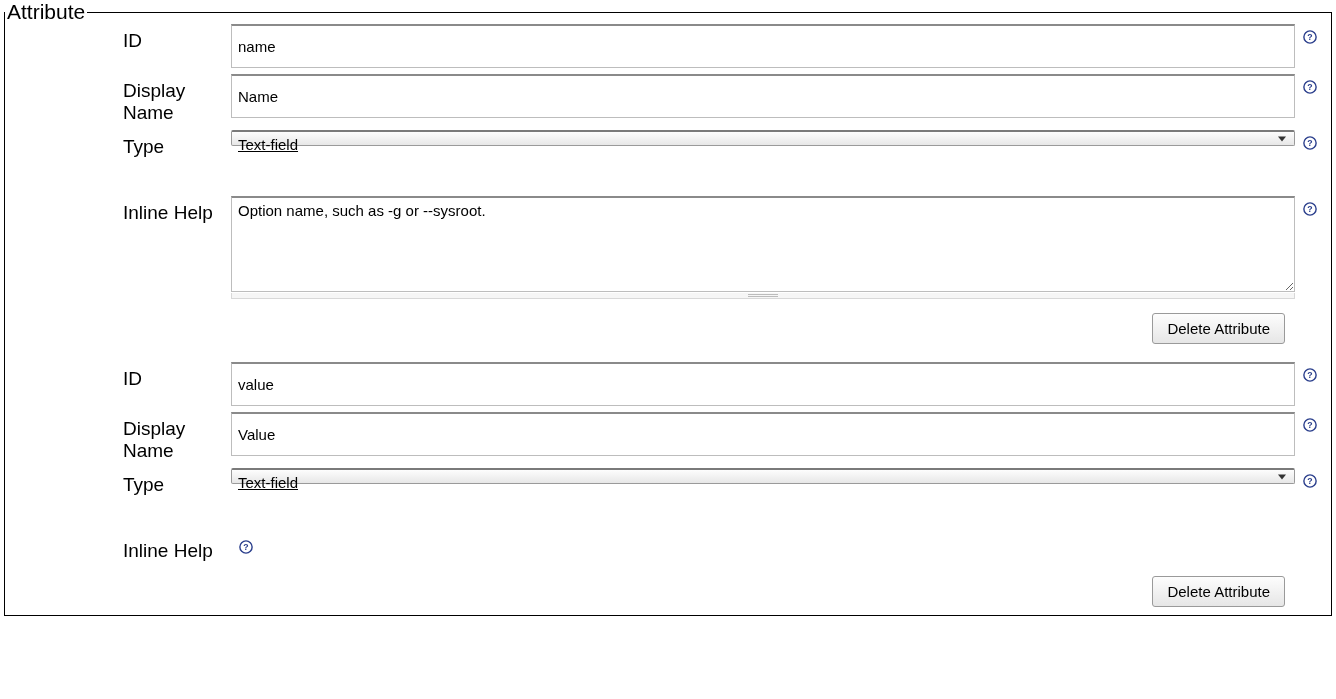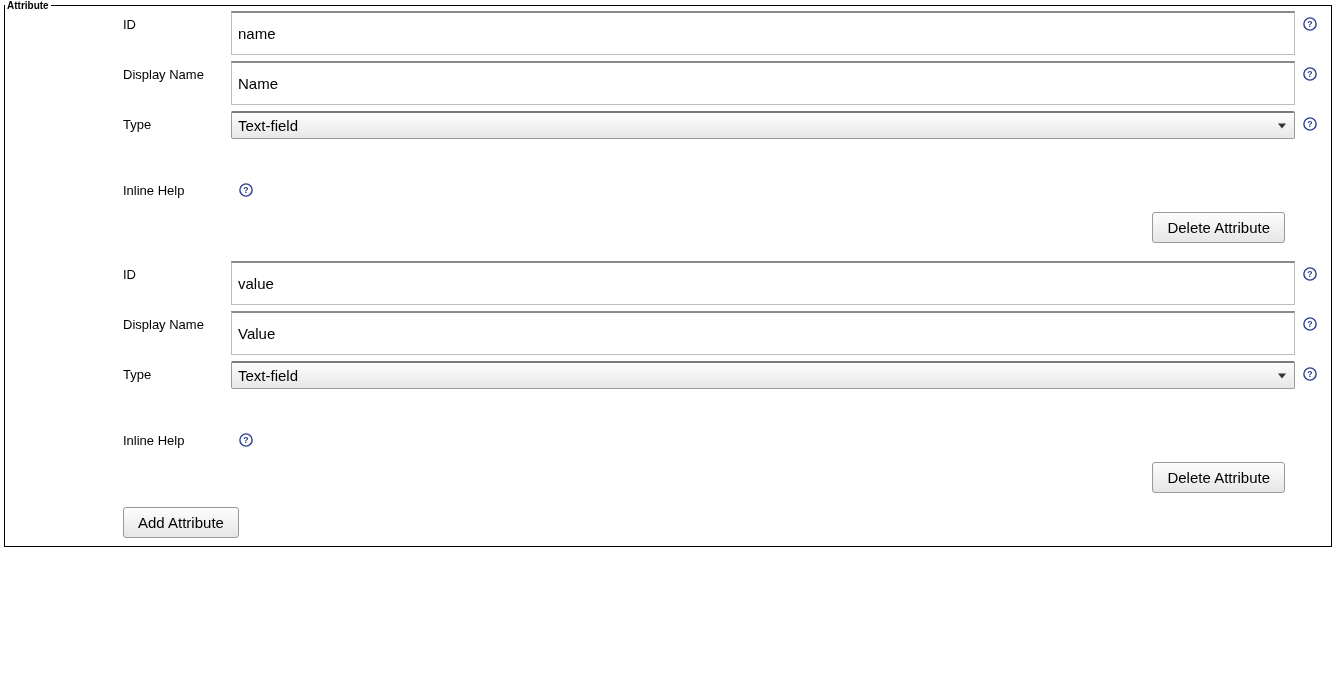--- a/index.html
+++ b/index.html
@@ -15,40 +15,40 @@
     width: 1336px;
     height: 699px;
     position: relative;
   }
   fieldset.attribute {
     border: 1px solid #000;
     margin: 0 4px;
     padding: 0 0 8px 0;
   }
   fieldset.attribute > legend {
-    font-weight: 700;
-    font-size: 10px;
+    font-weight: 400;
+    font-size: 21px;
     padding: 0 2px;
     margin-left: 0;
   }
   .content {
     padding-left: 118px;
     padding-right: 14px;
   }
   .row {
     display: flex;
     align-items: flex-start;
     margin-top: 6px;
   }
   .row.first { margin-top: 0; }
   .lbl {
     width: 108px;
     flex: 0 0 108px;
     padding-top: 6px;
-    font-size: 13px;
+    font-size: 19px;
   }
   .ctl {
     flex: 1 1 auto;
     position: relative;
   }
   .help {
     width: 18px;
     flex: 0 0 18px;
     padding-top: 6px;
     margin-left: 4px;
@@ -61,29 +61,30 @@
     height: 44px;
     border: 1px solid #bdbdbd;
     border-top: 2px solid #8a8a8a;
     padding: 3px 6px;
     font: inherit;
     outline: none;
     background: #fff;
   }
   .sel {
     width: 100%;
-    height: 28px;
+    height: 16px;
     border: 1px solid #9a9a9a;
     border-top: 2px solid #7a7a7a;
     border-radius: 2px;
     background: linear-gradient(#fdfdfd, #e7e7e7);
     padding: 4px 10px 4px 6px;
     font: inherit;
     cursor: default;
     position: relative;
+    text-decoration: underline;
   }
   .sel .caret {
     position: absolute;
     right: 8px;
     top: 50%;
     transform: translateY(-50%);
     width: 0; height: 0;
     border-left: 4px solid transparent;
     border-right: 4px solid transparent;
     border-top: 5px solid #333;
@@ -186,20 +187,24 @@
               <circle cx="8" cy="8" r="7" fill="none" stroke="#2a3e8c" stroke-width="1.6"></circle>
               <text x="8" y="11.5" text-anchor="middle" font-size="10" font-family="Arial" font-weight="700" fill="#2a3e8c">?</text>
             </svg>
         </div>
       </div>
 
       <div class="type-gap"></div>
 
       <div class="row">
         <div class="lbl">Inline Help</div>
+        <div class="ctl">
+          <textarea class="ta" style="">Option name, such as -g or --sysroot.</textarea>
+          <div class="ta-splitter"></div>
+        </div>
         <div class="help">
           <svg class="qicon" viewBox="0 0 16 16">
               <circle cx="8" cy="8" r="7" fill="none" stroke="#2a3e8c" stroke-width="1.6"></circle>
               <text x="8" y="11.5" text-anchor="middle" font-size="10" font-family="Arial" font-weight="700" fill="#2a3e8c">?</text>
             </svg>
         </div>
       </div>
 
       <div class="action-row-right">
         <button type="button" class="btn">Delete Attribute</button>
@@ -254,19 +259,16 @@
               <circle cx="8" cy="8" r="7" fill="none" stroke="#2a3e8c" stroke-width="1.6"></circle>
               <text x="8" y="11.5" text-anchor="middle" font-size="10" font-family="Arial" font-weight="700" fill="#2a3e8c">?</text>
             </svg>
         </div>
       </div>
 
       <div class="action-row-right">
         <button type="button" class="btn">Delete Attribute</button>
       </div>
 
-      <div class="action-row-left">
-        <button type="button" class="btn">Add Attribute</button>
-      </div>
 
     </div>
   </fieldset>
 </div>
 
 </body></html>

